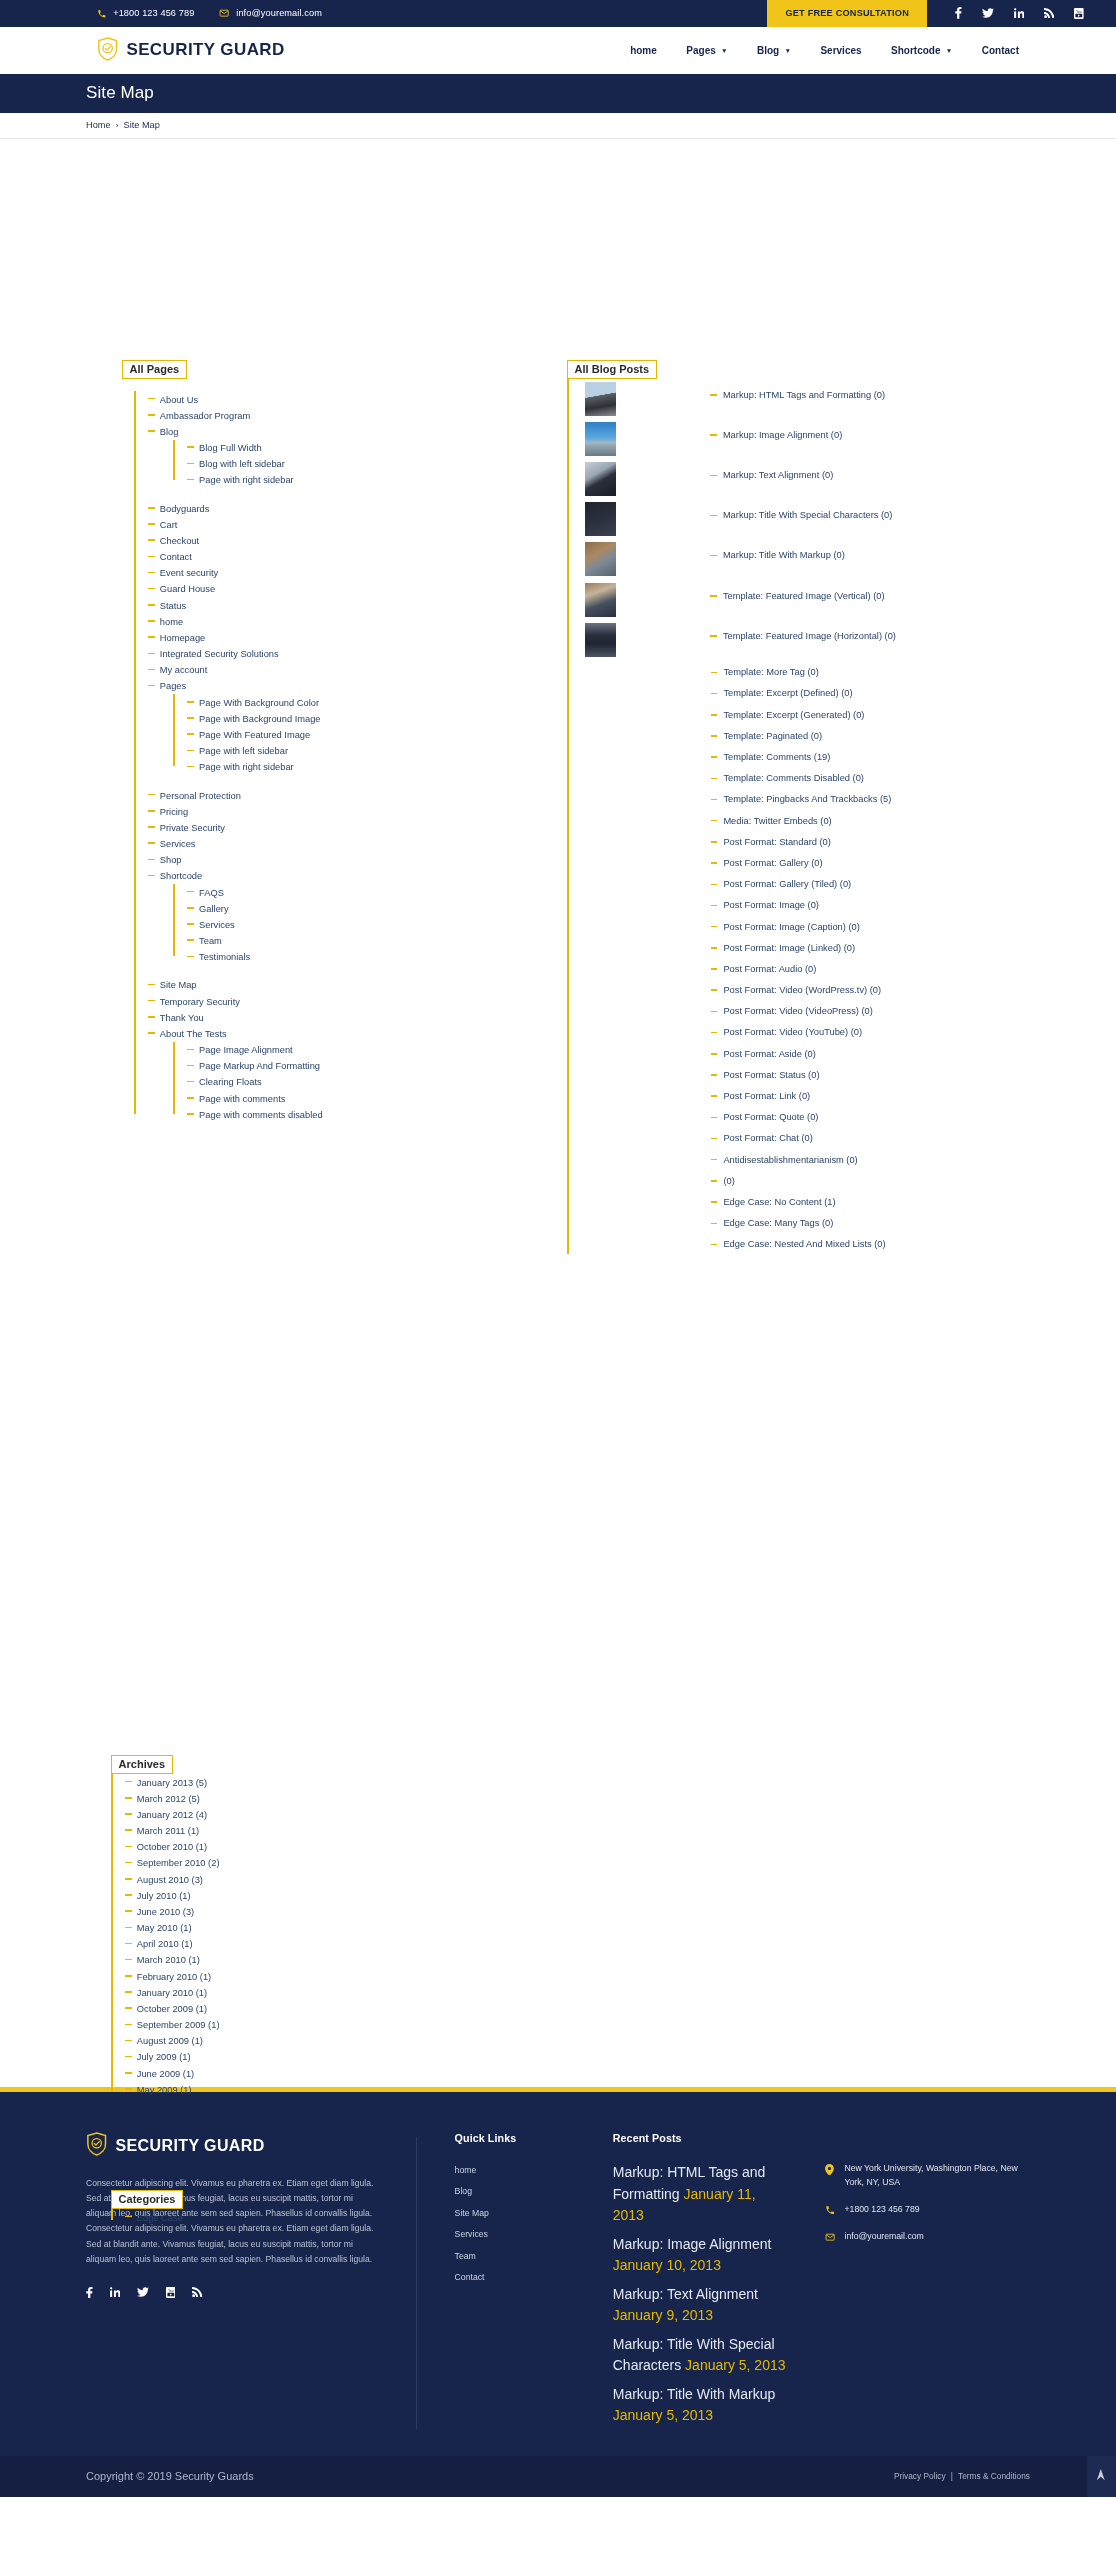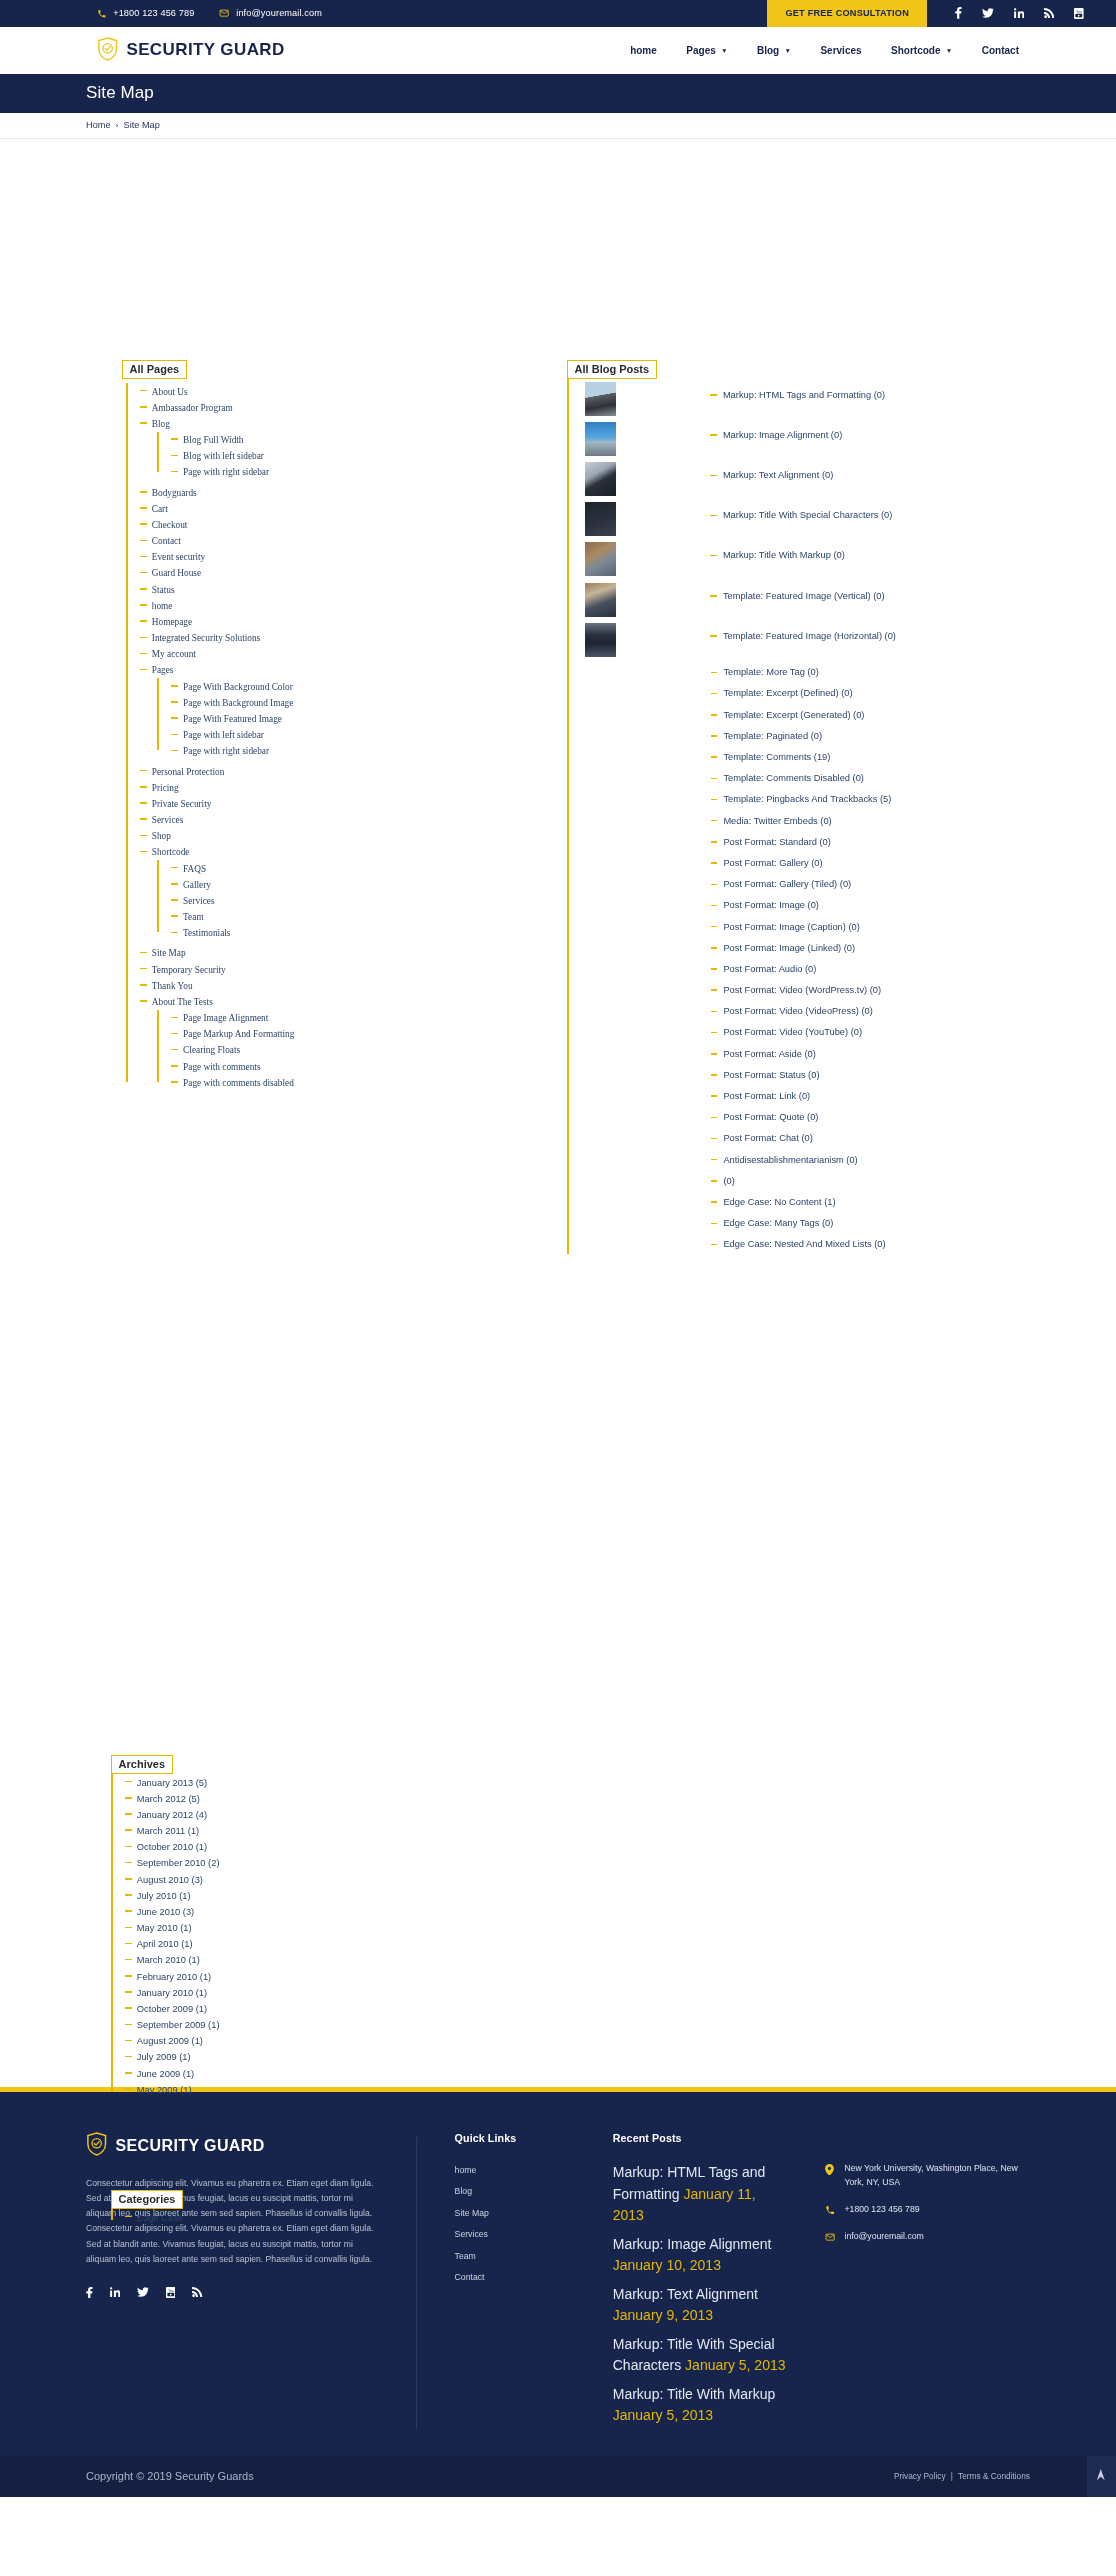--- a/index.html
+++ b/index.html
@@ -122,24 +122,23 @@
     font-size: 11px;
     font-weight: bold;
     color: #2b2b2b;
     background: #fff;
     position: relative;
     z-index: 2;
   }
   
   ul.tree {
     list-style: none;
-    margin: 4px;
+    margin: 12px;
     padding: 0 0 0 14px;
     position: relative;
-    font-family: Liberation Serif, serif;
   }
   ul.tree::before {
     content: "";
     position: absolute;
     left: 0px;
     top: 0;
     bottom: 8.9px;
     width: 1.5px;
     background: #e6b800;
   }

